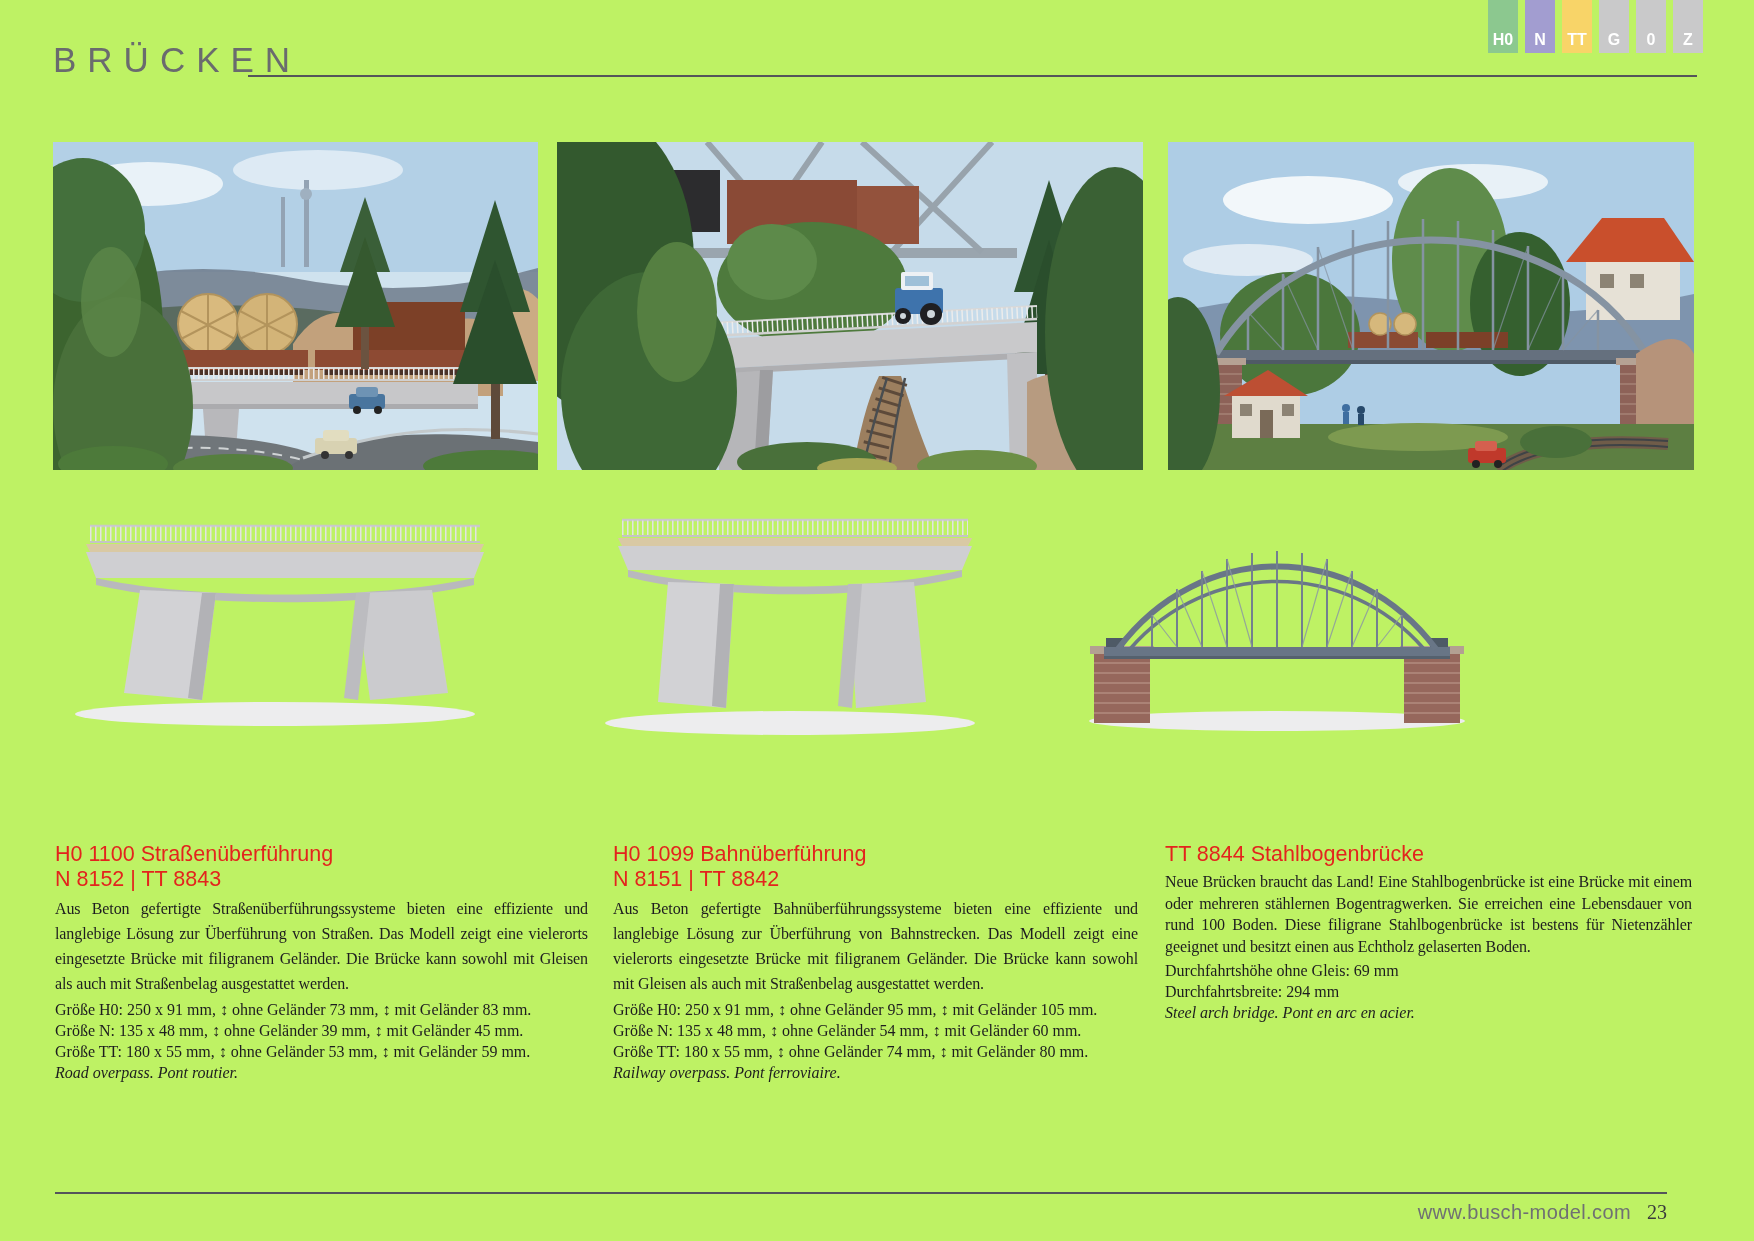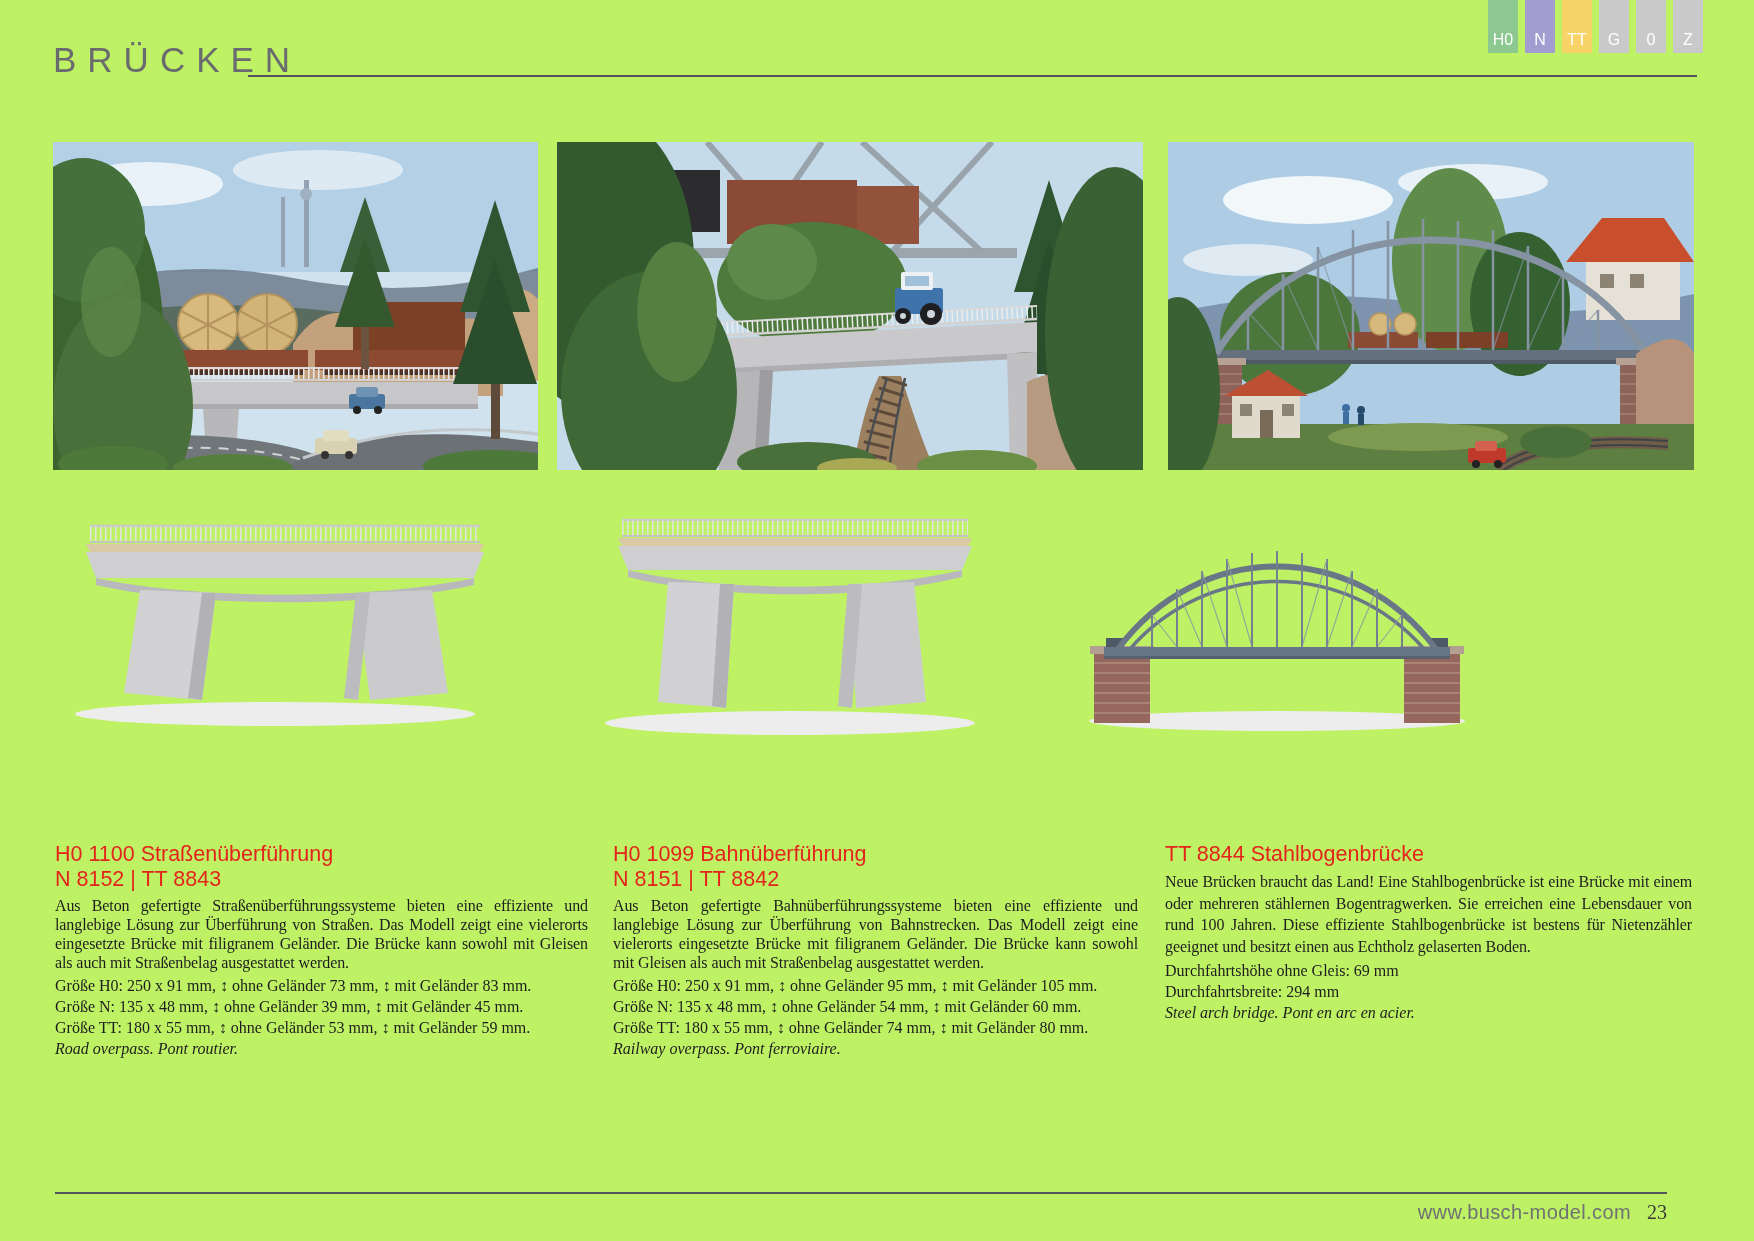--- a/index.html
+++ b/index.html
@@ -5,29 +5,29 @@
   html,body{margin:0;padding:0;background:#ffffff;}
   .page{position:relative;width:1754px;height:1241px;background:#bef264;overflow:hidden;
         font-family:"Liberation Sans",sans-serif;}
   
   .brand-title{position:absolute;left:53px;top:40px;font-size:35px;letter-spacing:11px;
                color:#6a6b6e;font-weight:500;margin:0;}
   .header-rule{position:absolute;left:248px;top:75px;width:1449px;height:2px;background:#54555a;}
   
   .badges{position:absolute;left:1488px;top:0;display:flex;gap:7px;}
   .badge{width:30px;height:53px;display:flex;align-items:flex-end;justify-content:center;
-         color:#ffffff;font-weight:normal;font-size:16px;padding-bottom:4px;box-sizing:border-box;}
+         color:#ffffff;font-weight:bold;font-size:16px;padding-bottom:4px;box-sizing:border-box;}
   
   .photo,.render{position:absolute;}
   .photo svg,.render svg{display:block;width:100%;height:100%;}
   
   .tcol{position:absolute;top:842px;}
   .ptitle{margin:0 0 4px 0;font-size:21.5px;line-height:25px;font-weight:normal;color:#e3241d;
           font-family:"Liberation Sans",sans-serif;}
-  .desc{margin:0 0 3px 0;font-family:"Liberation Serif",serif;font-size:16px;line-height:19px;
+  .desc{margin:0 0 3px 0;font-family:"Liberation Serif",serif;font-size:16px;line-height:25px;
         color:#1d1d1f;text-align:justify;letter-spacing:-0.1px;}
   .desc.tight{line-height:21.5px;}
   .sline{font-family:"Liberation Serif",serif;font-size:16px;line-height:21px;color:#1d1d1f;
          white-space:nowrap;}
   .note{font-family:"Liberation Serif",serif;font-size:16px;line-height:21px;color:#1d1d1f;
         font-style:italic;}
   
   .footer-rule{position:absolute;left:55px;top:1192px;width:1612px;height:2px;background:#54555a;}
   .footer-text{position:absolute;left:55px;top:1201px;width:1612px;text-align:right;}
   .footer-url{font-size:20px;color:#6f7073;letter-spacing:0.4px;margin-top:27px;}
@@ -267,21 +267,21 @@
     <h3 class="ptitle"><span>H0 1099 Bahnüberführung</span><br><span>N 8151 | TT 8842</span></h3>
     <p class="desc">Aus Beton gefertigte Bahnüberführungssysteme bieten eine effiziente und langlebige Lösung zur Überführung von Bahnstrecken. Das Modell zeigt eine vielerorts eingesetzte Brücke mit filigranem Geländer. Die Brücke kann sowohl mit Gleisen als auch mit Straßenbelag ausgestattet werden.</p>
     <div class="sline">Größe H0: 250 x 91 mm, ↕ ohne Geländer 95 mm, ↕ mit Geländer 105 mm.</div>
     <div class="sline">Größe N: 135 x 48 mm, ↕ ohne Geländer 54 mm, ↕ mit Geländer 60 mm.</div>
     <div class="sline">Größe TT: 180 x 55 mm, ↕ ohne Geländer 74 mm, ↕ mit Geländer 80 mm.</div>
     <div class="note">Railway overpass. Pont ferroviaire.</div>
   </div>
 
   <div class="tcol" style="left:1165px;width:527px">
     <h3 class="ptitle"><span>TT 8844 Stahlbogenbrücke</span></h3>
-    <p class="desc tight">Neue Brücken braucht das Land! Eine Stahlbogenbrücke ist eine Brücke mit einem oder mehreren stählernen Bogentragwerken. Sie erreichen eine Lebensdauer von rund 100 Jahren. Diese effiziente Stahlbogenbrücke ist bestens für Nietenzähler geeignet und besitzt einen aus Echtholz gelaserten Boden.</p>
+    <p class="desc tight">Neue Brücken braucht das Land! Eine Stahlbogenbrücke ist eine Brücke mit einem oder mehreren stählernen Bogentragwerken. Sie erreichen eine Lebensdauer von rund 100 Boden. Diese filigrane Stahlbogenbrücke ist bestens für Nietenzähler geeignet und besitzt einen aus Echtholz gelaserten Boden.</p>
     <div class="sline">Durchfahrtshöhe ohne Gleis: 69 mm</div>
     <div class="sline">Durchfahrtsbreite: 294 mm</div>
     <div class="note">Steel arch bridge. Pont en arc en acier.</div>
   </div>
 
   <div class="footer-rule"></div>
   <div class="footer-text">
     <span class="footer-url">www.busch-model.com</span><span class="footer-page">23</span>
   </div>
 

